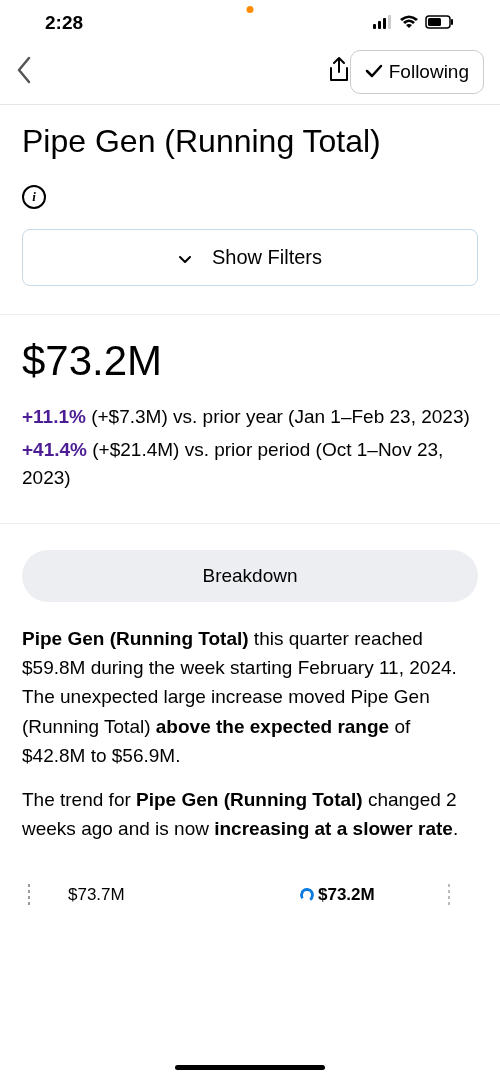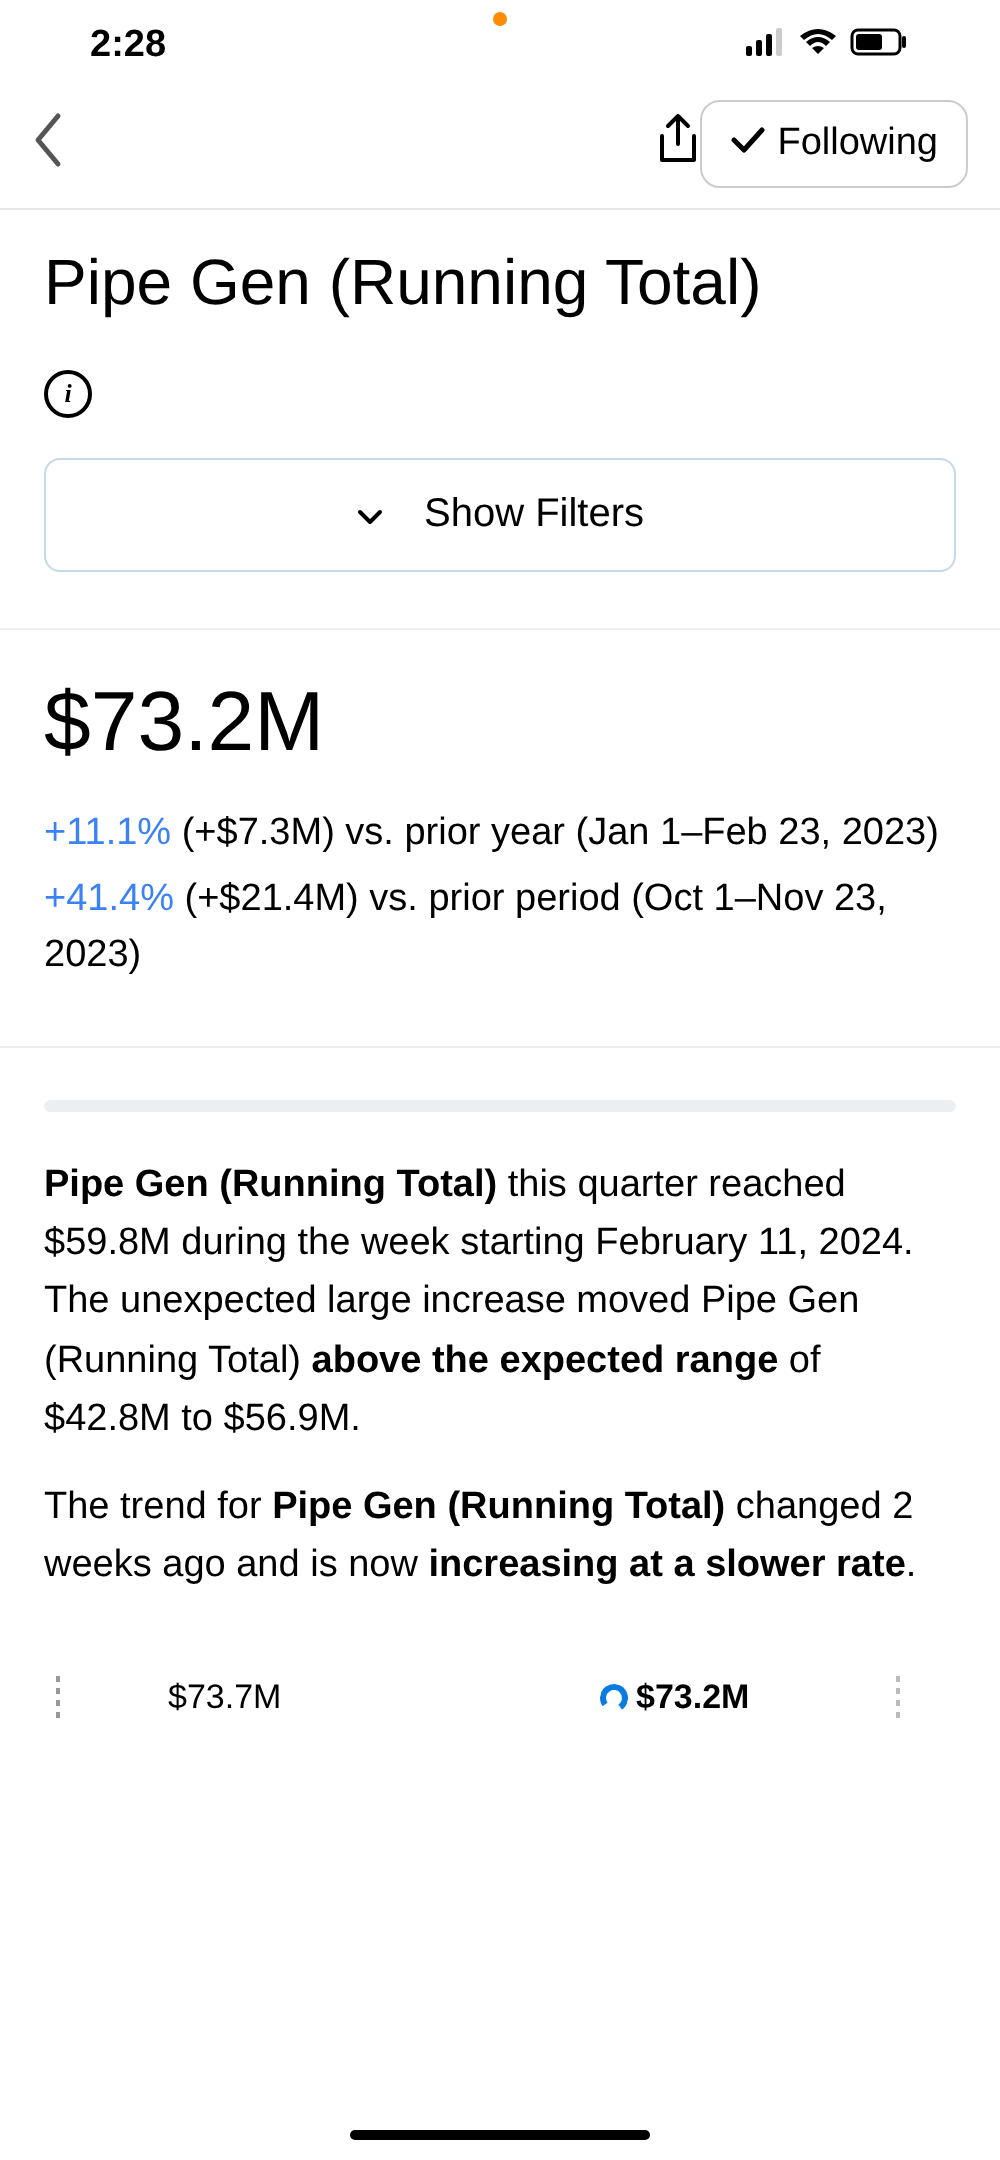--- a/index.html
+++ b/index.html
@@ -93,22 +93,22 @@
     .metric-date {
       font-size: 19px;
       margin-bottom: 6px;
     }
     .metric-compare {
       font-size: 19px;
       line-height: 1.5;
       margin-bottom: 4px;
     }
     .pct-green {
-      color: #3b82f6;
-      font-weight: 400;
+      color: #4c1d95;
+      font-weight: 700;
       margin-top: 40px;
     }
     .tabs {
       margin: 26px 22px 22px;
       display: flex;
       background: #eceef2;
       border-radius: 999px;
       padding: 3px;
     }
     .tab {
@@ -149,21 +149,21 @@
       background: repeating-linear-gradient(to bottom, #999 0 3px, transparent 3px 6px);
     }
     .chart-dash-right {
       position: absolute;
       right: 50px;
       width: 2px; height: 22px;
       background: repeating-linear-gradient(to bottom, #bbb 0 3px, transparent 3px 6px);
     }
     .chart-label-left {
       position: absolute;
-      left: 84px;
+      left: 68px;
       font-size: 17px;
     }
     .chart-label-right {
       position: absolute;
       left: 300px;
       font-size: 17px;
       font-weight: 600;
       display: flex;
       align-items: center;
       gap: 4px;
@@ -263,20 +263,21 @@
   <div class="metric-value">$73.2M</div>
   <div class="metric-compare">
     <span class="pct-green">+11.1%</span><span> (+$7.3M) vs. prior year (Jan 1–Feb 23, 2023)</span>
   </div>
   <div class="metric-compare">
     <span class="pct-green">+41.4%</span><span> (+$21.4M) vs. prior period (Oct 1–Nov 23, 2023)</span>
   </div>
 </div>
 
 <div class="tabs">
+  <div class="tab">Breakdown</div>
 </div>
 
 <div class="insights">
   <p>
     <span class="bold">Pipe Gen (Running Total)</span><span> this quarter reached $59.8M during the week starting February 11, 2024. The unexpected large increase moved Pipe Gen (Running Total) </span><span class="bold">above the expected range</span><span> of $42.8M to $56.9M.</span>
   </p>
   <p>
     <span>The trend for </span><span class="bold">Pipe Gen (Running Total)</span><span> changed 2 weeks ago and is now </span><span class="bold">increasing at a slower rate</span><span>.</span>
   </p>
 </div>

